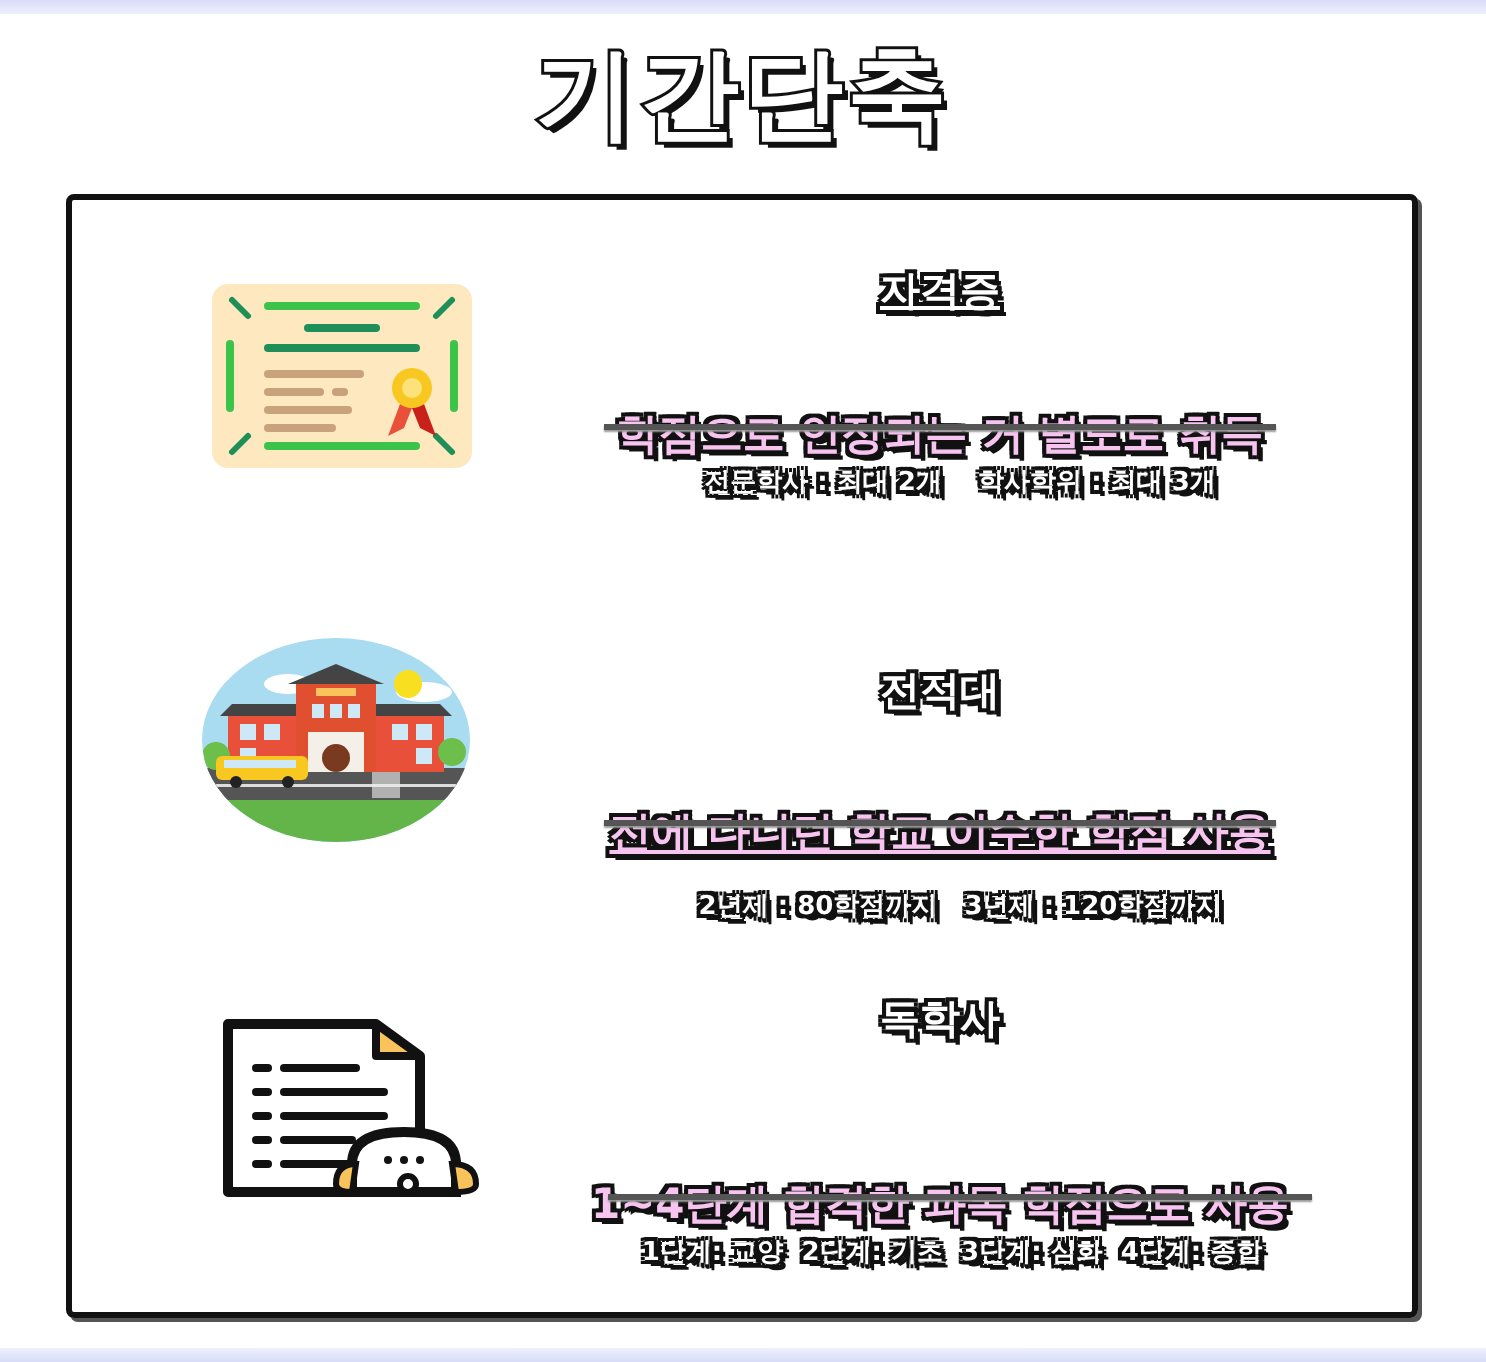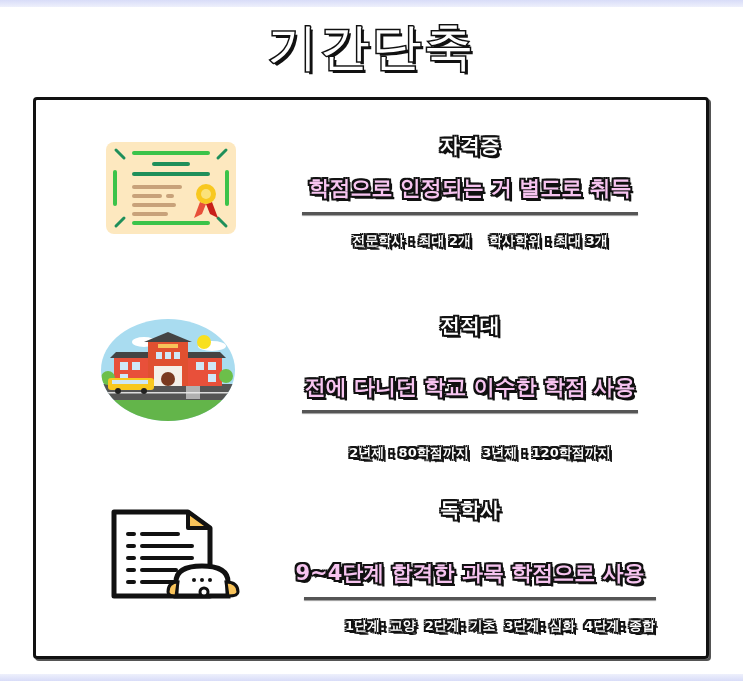--- a/index.html
+++ b/index.html
@@ -7,21 +7,21 @@
     width:743px; height:681px; position:relative; overflow:hidden;
     background:#ffffff;
     font-family:"DejaVu Sans", sans-serif;
   }
   .topbar { position:absolute; left:0; top:0; width:743px; height:7px;
     background:linear-gradient(to bottom,#d8dcf8,#eef0fc); }
   .bottombar { position:absolute; left:0; top:674px; width:743px; height:7px;
     background:linear-gradient(to top,#d8dcf8,#eef0fc); }
   .title {
     position:absolute; left:0; top:14px; width:743px; text-align:center;
-    font-size:50px; font-weight:normal; color:#ffffff; letter-spacing:2px;
+    font-size:50px; font-weight:bold; color:#ffffff; letter-spacing:2px;
     -webkit-text-stroke:3px #111;
     paint-order:stroke fill;
     text-shadow:3px 3px 0 #111;
   }
   .frame {
     position:absolute; left:33px; top:97px; width:676px; height:562px;
     border:3px solid #111; border-radius:4px; box-sizing:border-box;
     box-shadow:2px 2px 0 #555;
   }
   .icon { position:absolute; }
@@ -31,20 +31,21 @@
     text-shadow:
       -2px -2px 0 #111, 2px -2px 0 #111, -2px 2px 0 #111, 2px 2px 0 #111,
       0 -2px 0 #111, 0 2px 0 #111, -2px 0 0 #111, 2px 0 0 #111, 3px 3px 0 #111;
   }
   .highlight {
     position:absolute; text-align:center; font-weight:bold; font-size:21px;
     color:#f7c4f0;
     text-shadow:
       -2px -2px 0 #111, 2px -2px 0 #111, -2px 2px 0 #111, 2px 2px 0 #111,
       0 -2px 0 #111, 0 2px 0 #111, -2px 0 0 #111, 2px 0 0 #111, 3px 3px 0 #111;
+    margin-top: 29px;
   }
   .divider {
     position:absolute; height:3px; background:#555;
     box-shadow:0 1px 1px #999;
   }
   .detail {
     position:absolute; text-align:center; font-weight:bold; font-size:13px;
     color:#fff; white-space:pre;
     text-shadow:
       -2px -2px 0 #111, 2px -2px 0 #111, -2px 2px 0 #111, 2px 2px 0 #111,
@@ -76,21 +77,21 @@
     <rect x="26" y="43" width="50" height="4" rx="2" fill="#c8a27a"></rect>
     <rect x="26" y="52" width="30" height="4" rx="2" fill="#c8a27a"></rect>
     <rect x="60" y="52" width="8" height="4" rx="2" fill="#c8a27a"></rect>
     <rect x="26" y="61" width="44" height="4" rx="2" fill="#c8a27a"></rect>
     <rect x="26" y="70" width="36" height="4" rx="2" fill="#c8a27a"></rect>
     <polygon points="94,60 88,76 96,72 100,62" fill="#e8503a"></polygon>
     <polygon points="106,60 112,76 104,72 100,62" fill="#c8201a"></polygon>
     <circle cx="100" cy="52" r="10" fill="#f8c820"></circle>
     <circle cx="100" cy="52" r="5" fill="#fbe27a"></circle>
   </svg>
-  <div class="heading" style="left:370px;top:132px;width:200px;">자격증</div>
+  <div class="heading" style="left:370px;top:132px;width:200px;text-decoration:underline;">자격증</div>
   <div class="highlight" style="left:270px;top:174px;width:400px;">학점으로 인정되는 거 별도로 취득</div>
   <div class="divider" style="left:302px;top:212px;width:336px;"></div>
   <div class="detail" style="left:250px;top:232px;width:460px;">전문학사 : 최대 2개    학사학위 : 최대 3개</div>
 </div>
 
 <div>
   <svg class="icon" style="left:100px;top:318px;" width="136" height="104" viewBox="0 0 136 104">
     <defs>
         <clipPath id="ov">
           <ellipse cx="68" cy="52" rx="67" ry="51"></ellipse>
@@ -122,22 +123,22 @@
       <rect x="65" y="34" width="6" height="7" fill="#cfe8f8"></rect>
       <rect x="74" y="34" width="6" height="7" fill="#cfe8f8"></rect>
       <circle cx="8" cy="60" r="7" fill="#6cbf4a"></circle>
       <circle cx="126" cy="58" r="7" fill="#6cbf4a"></circle>
       <rect x="8" y="60" width="46" height="12" rx="3" fill="#f8c820"></rect>
       <rect x="12" y="62" width="36" height="4" fill="#cfe8f8"></rect>
       <circle cx="18" cy="73" r="3" fill="#222"></circle>
       <circle cx="44" cy="73" r="3" fill="#222"></circle>
     </g>
   </svg>
-  <div class="heading" style="left:370px;top:312px;width:200px;">전적대</div>
-  <div class="highlight" style="left:270px;top:373px;width:400px;">전에 다니던 학교 이수한 학점 사용</div>
+  <div class="heading" style="left:370px;top:332px;width:200px;">전적대</div>
+  <div class="highlight" style="left:270px;top:373px;width:400px;text-decoration:underline;">전에 다니던 학교 이수한 학점 사용</div>
   <div class="divider" style="left:302px;top:410px;width:336px;"></div>
   <div class="detail" style="left:240px;top:444px;width:480px;">2년제 : 80학점까지   3년제 : 120학점까지</div>
 </div>
 
 <div>
   <svg class="icon" style="left:106px;top:508px;" width="146" height="92" viewBox="0 0 146 92">
     <path d="M8 4 H82 L104 20 V88 H8 Z" fill="#fff" stroke="#111" stroke-width="5" stroke-linejoin="round"></path>
     <path d="M82 4 V20 H104 Z" fill="#f8c35a" stroke="#111" stroke-width="4" stroke-linejoin="round"></path>
     <g stroke="#111" stroke-width="4" stroke-linecap="round">
       <line x1="22" y1="26" x2="28" y2="26"></line>
@@ -153,18 +154,18 @@
     </g>
     <path d="M70 88 V74 Q70 58 96 58 Q122 58 122 74 V88 Z" fill="#fff" stroke="#111" stroke-width="5"></path>
     <path d="M72 74 Q62 74 62 84 Q62 88 70 88 Z" fill="#f8c35a" stroke="#111" stroke-width="3"></path>
     <path d="M120 74 Q132 74 132 84 Q132 88 122 88 Z" fill="#f8c35a" stroke="#111" stroke-width="3"></path>
     <circle cx="88" cy="72" r="2" fill="#111"></circle>
       <circle cx="96" cy="72" r="2" fill="#111"></circle>
       <circle cx="104" cy="72" r="2" fill="#111"></circle>
     <circle cx="98" cy="84" r="4" fill="#fff" stroke="#111" stroke-width="3"></circle>
   </svg>
   <div class="heading" style="left:370px;top:496px;width:200px;">독학사</div>
-  <div class="highlight" style="left:270px;top:559px;width:400px;">9~4단계 합격한 과목 학점으로 사용</div>
+  <div class="highlight" style="left:270px;top:559px;width:400px;">1~4단계 합격한 과목 학점으로 사용</div>
   <div class="divider" style="left:304px;top:597px;width:352px;"></div>
-  <div class="detail" style="left:236px;top:617px;width:480px;margin-left:24px;">1단계: 교양  2단계: 기초  3단계: 심화  4단계: 종합</div>
+  <div class="detail" style="left:236px;top:617px;width:480px;">1단계: 교양  2단계: 기초  3단계: 심화  4단계: 종합</div>
 </div>
 
 <div class="bottombar"></div>
 
 </body></html>

